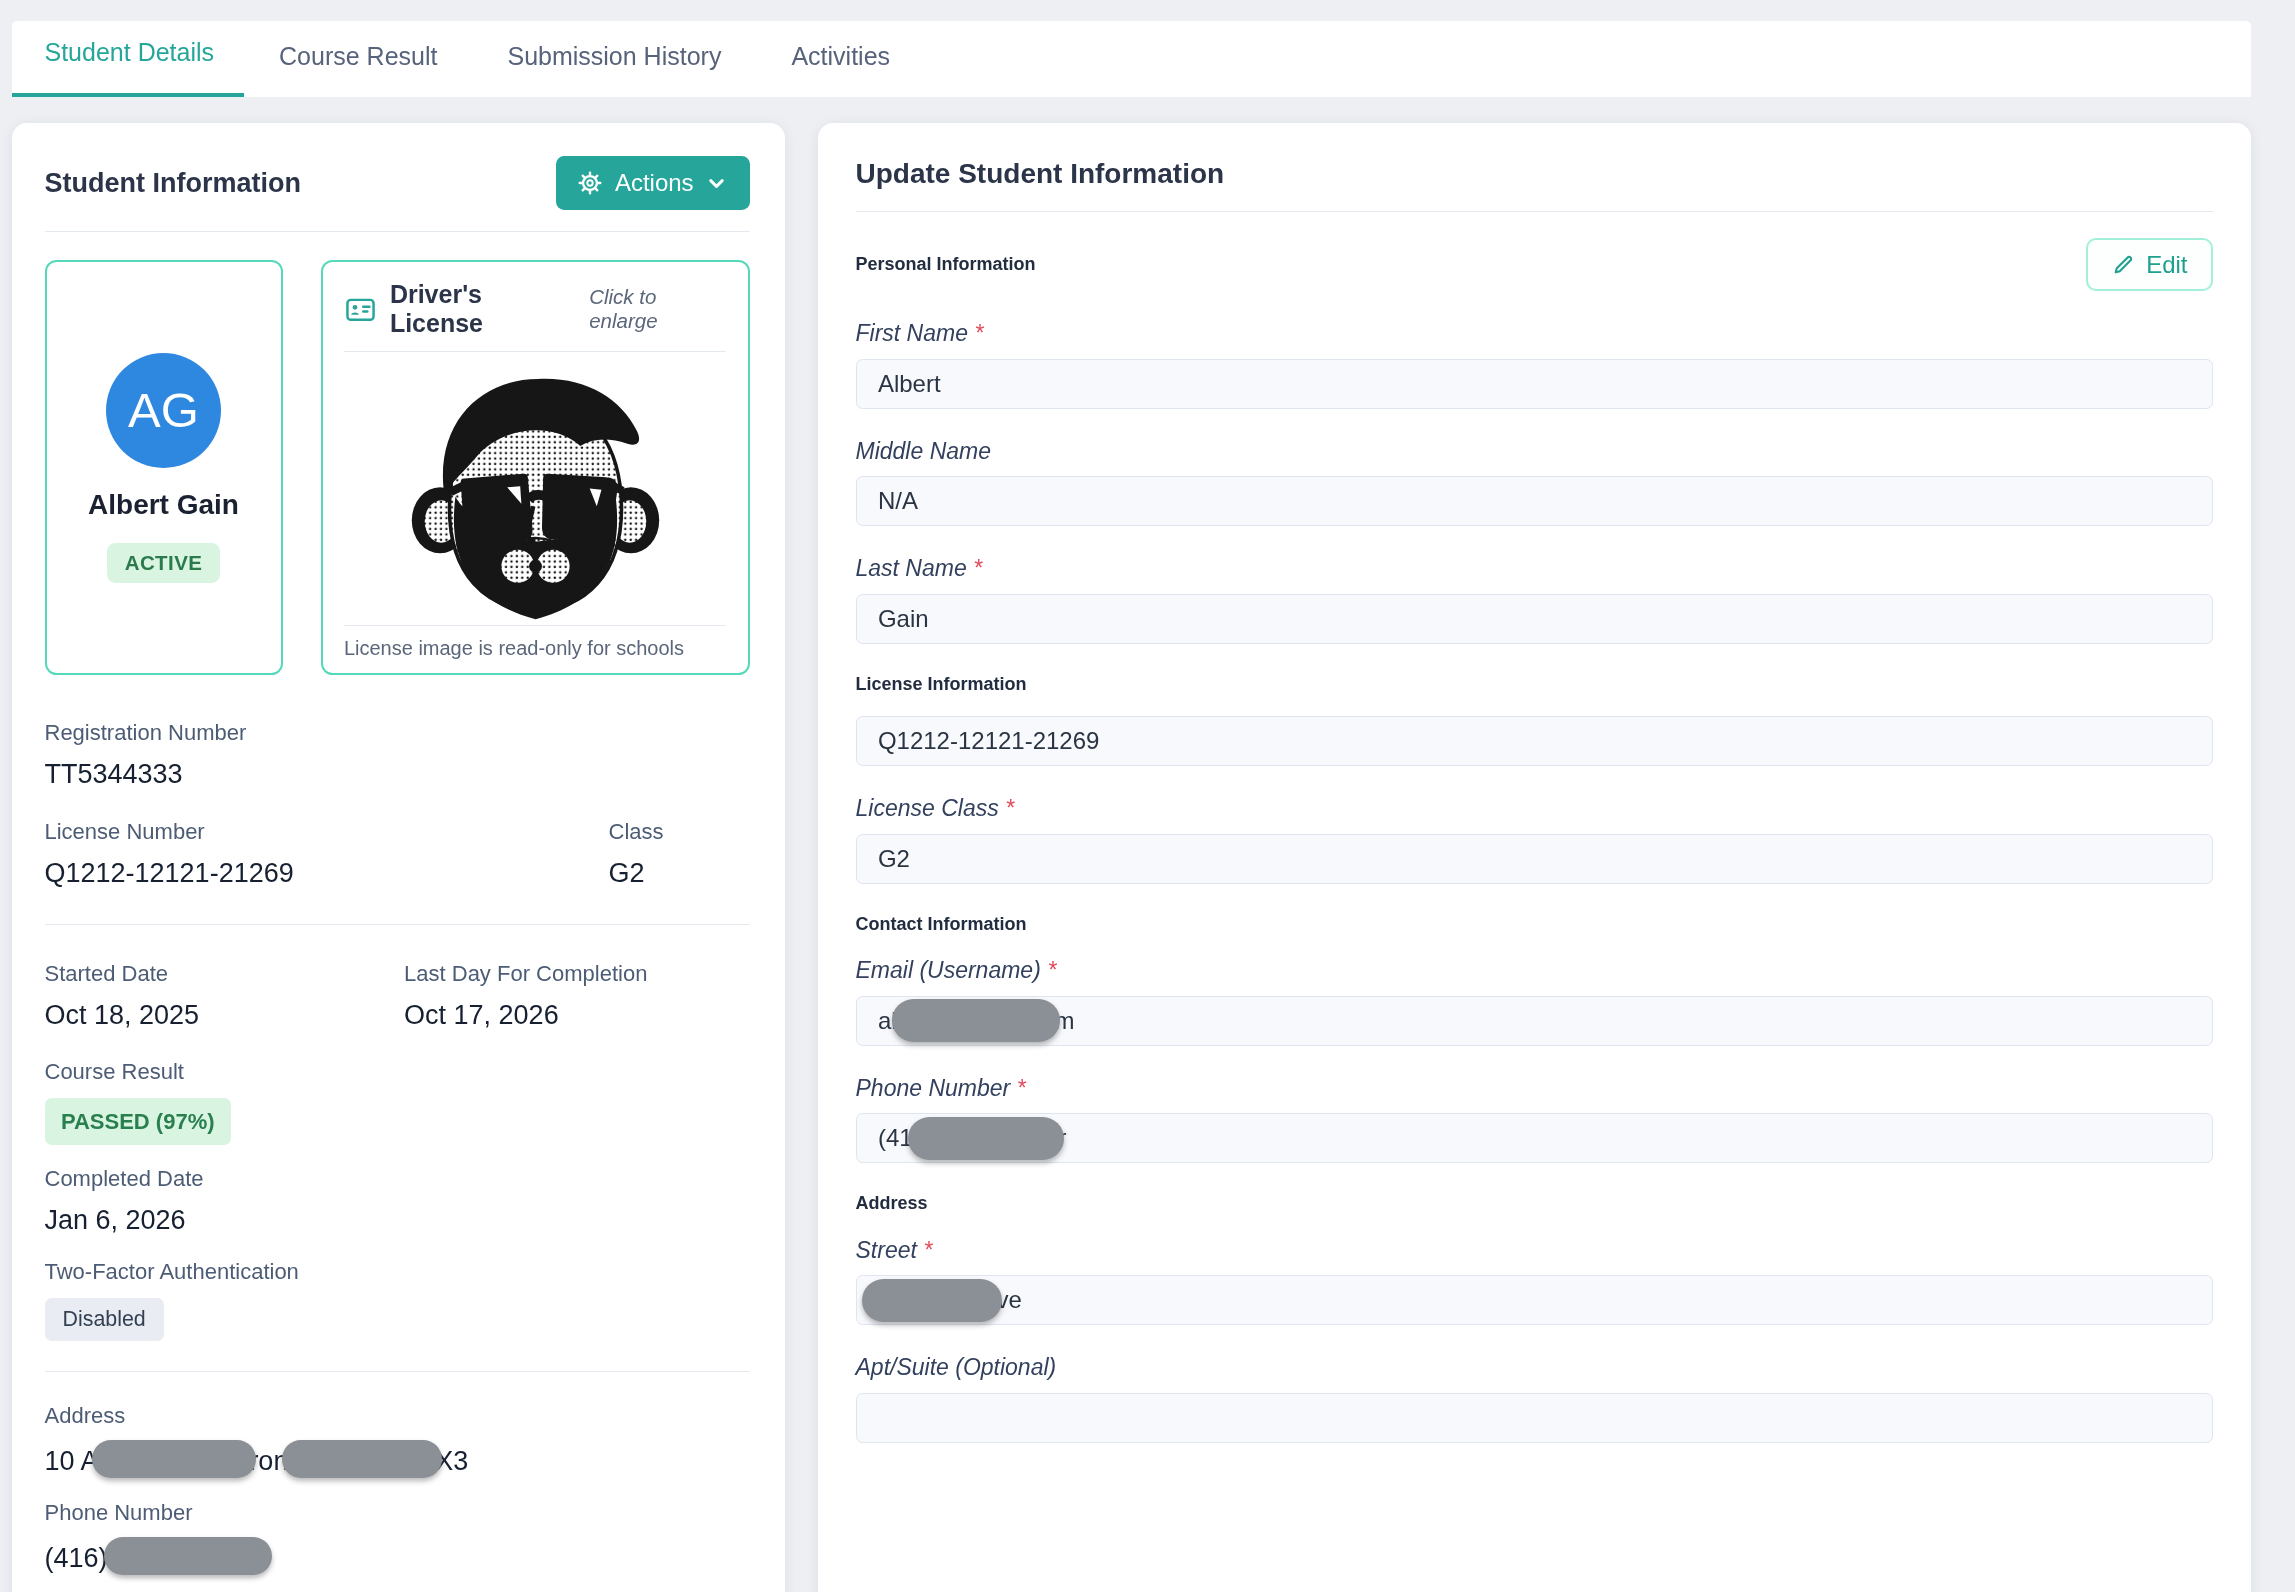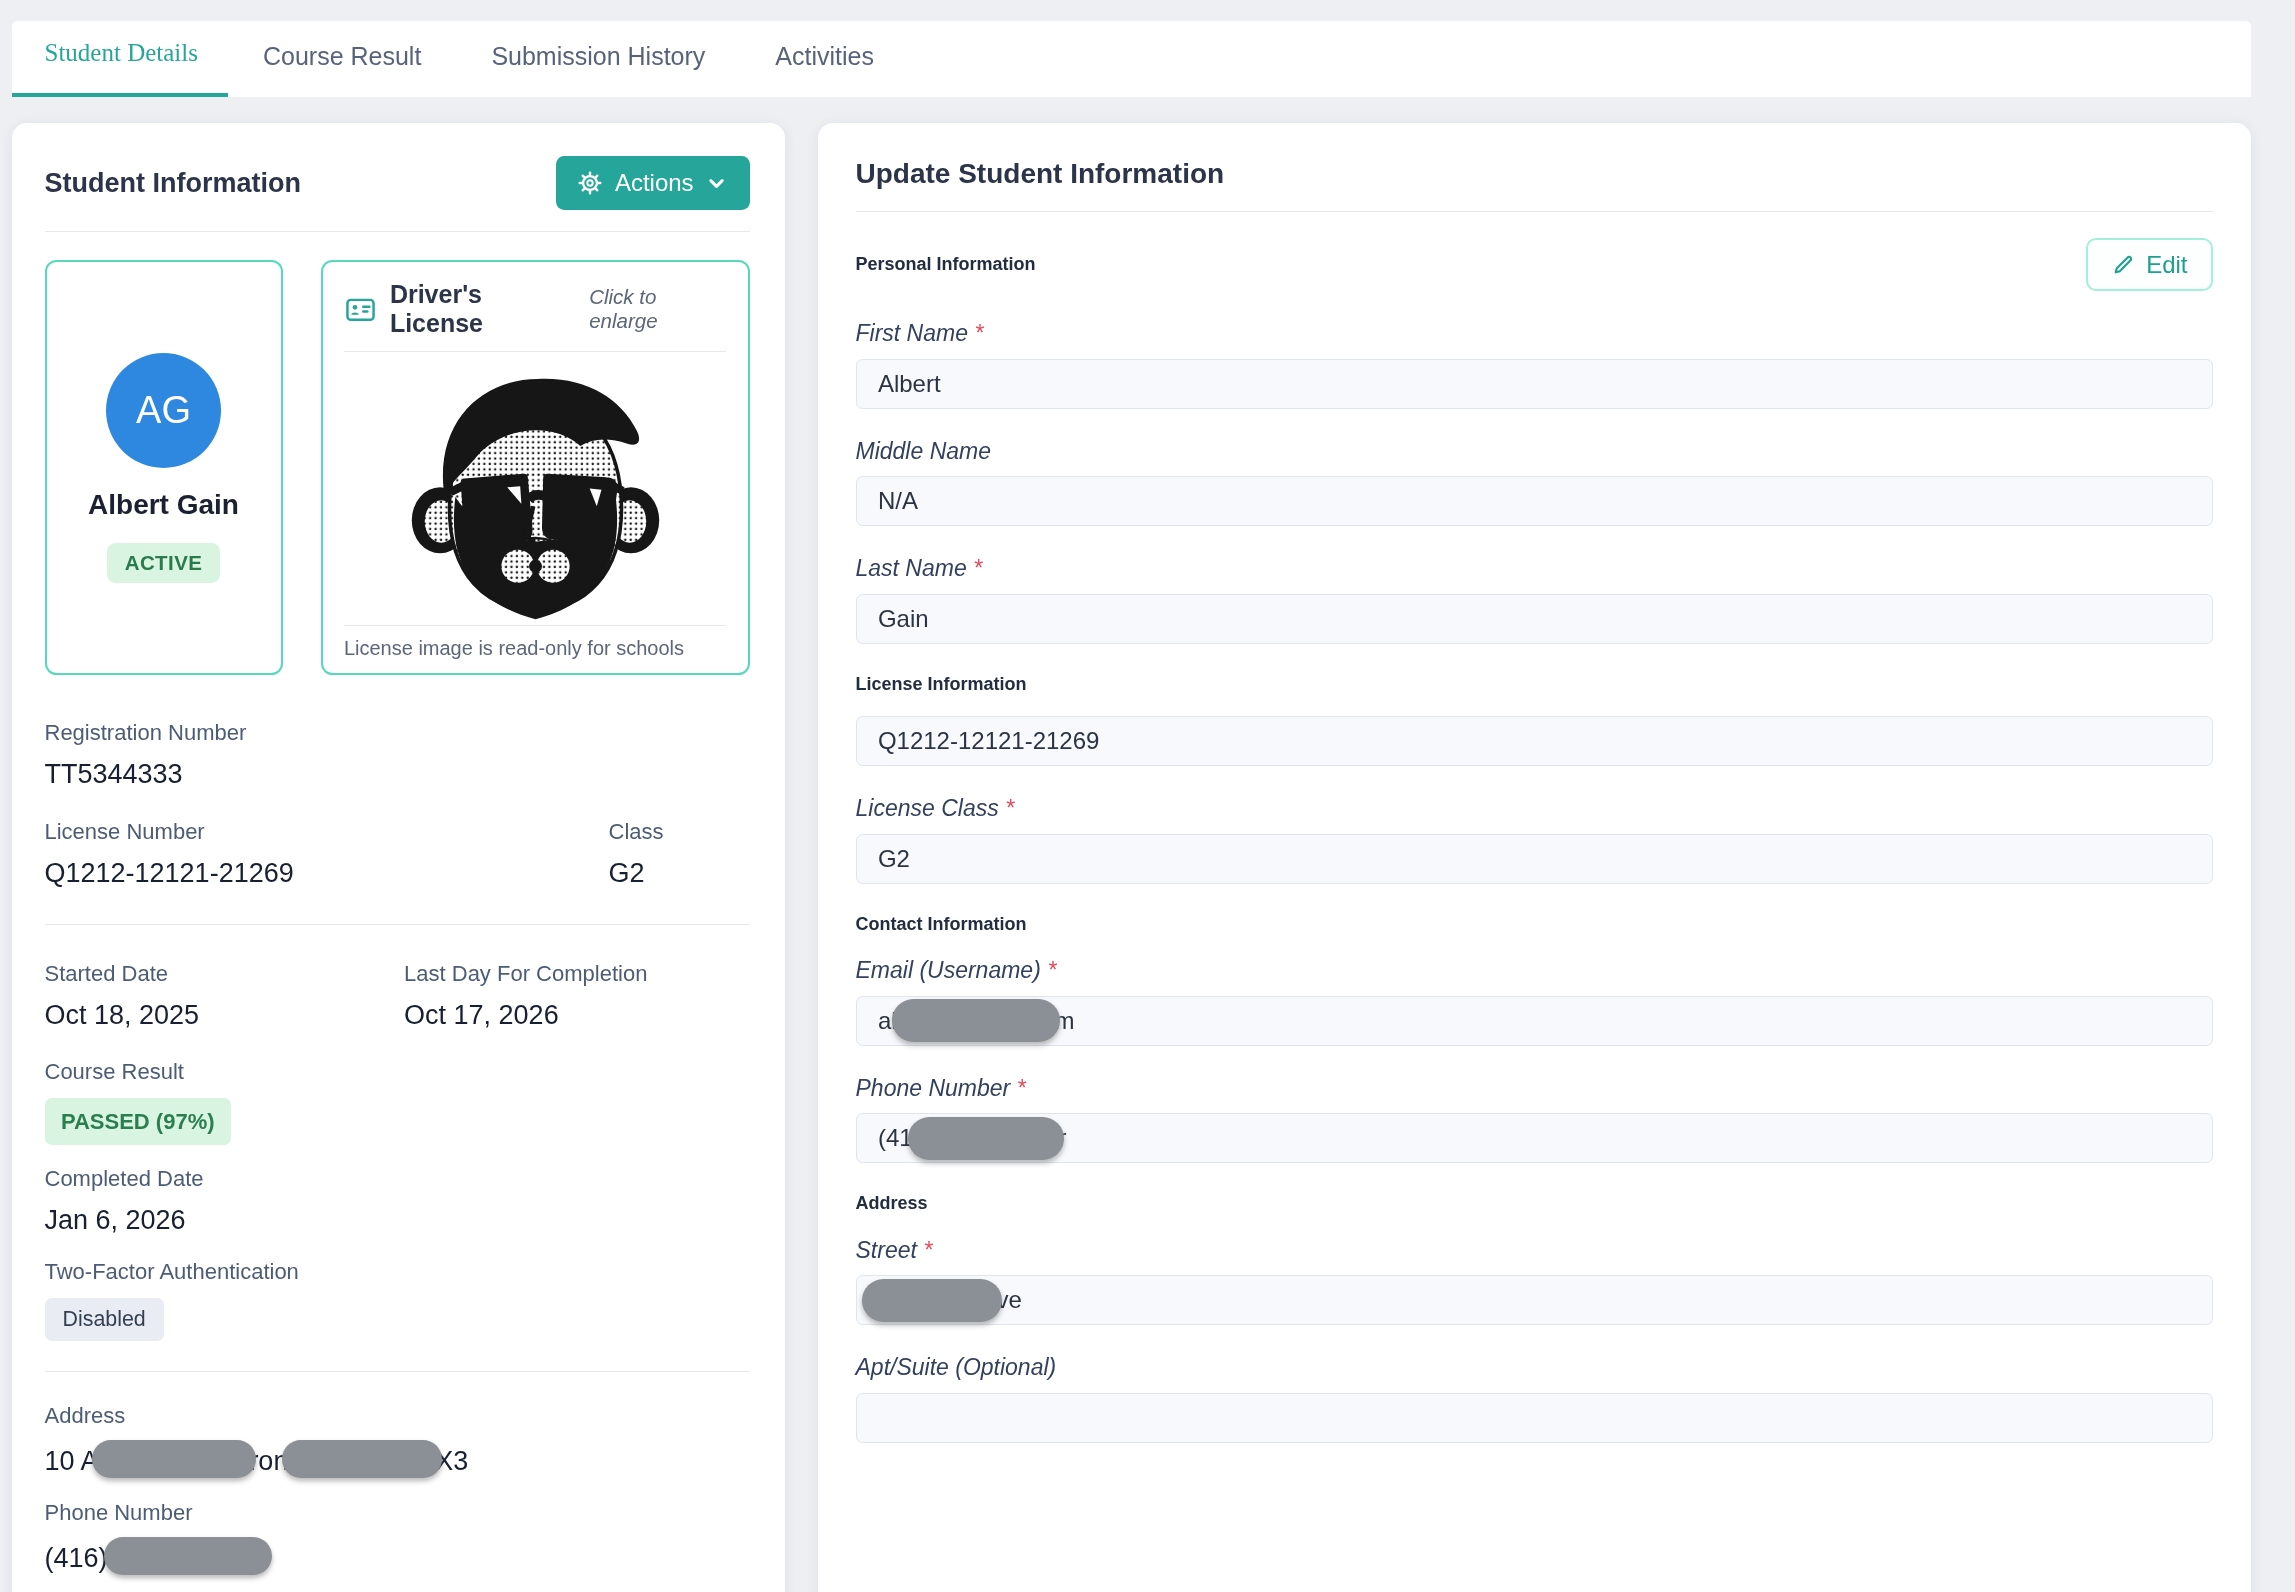--- a/index.html
+++ b/index.html
@@ -7,21 +7,21 @@
   body { font-family:"Liberation Sans","DejaVu Sans",sans-serif; }
   .page { position:relative; width:2295px; height:1592px; overflow:hidden;
           background:#edeff3; }
 
   
   .tabbar { position:absolute; left:11.5px; top:20.5px; width:2239px; height:76px;
             background:#ffffff; display:flex; align-items:stretch;
             border-radius:5px 5px 0 0; }
   .tab { display:flex; align-items:center; padding:0 35px; font-size:25px;
          color:#57637b; cursor:pointer; border-bottom:4.1px solid transparent; }
-  .tab.first { padding:0 30px 8px 33px;font-family:Liberation Serif, serif; }
+  .tab.first { padding:0 30px 8px 33px; }
   .tab.active { color:#26a69a; border-bottom-color:#26a69a; font-weight:500; }
 
   
   .content { position:absolute; left:11.5px; top:123px; display:flex; gap:33px; }
   .card { background:#fff; border-radius:15px;
           box-shadow:0 2.5px 13px rgba(20,35,60,.08); }
   .card.left  { width:773px;  min-height:1807px; padding:33px 35px 0 33px; }
   .card.right { width:1433px; min-height:1807px; padding:35px 38px 0 38px; }
 
   .card-header { display:flex; justify-content:space-between; align-items:center; }
@@ -33,21 +33,21 @@
                  color:#fff; border:none; border-radius:8.2px; height:54px;
                  padding:0 21.4px; font-size:24px; cursor:pointer;
                  font-family:inherit; }
 
   
   .subrow { display:flex; gap:38px; margin-top:28px; height:415px; }
   .subcard { border:2.5px solid #56d9ba; border-radius:11.5px; background:#fff; }
   .subcard.avatar-card { width:238px; display:flex; flex-direction:column;
                          align-items:center; justify-content:center; gap:21.4px; }
   .avatar-circle { width:115px; height:115px; border-radius:50%;
-                   background:#2f88e0; color:#fff; font-size:38px;
+                   background:#2f88e0; color:#fff; font-size:49px;
                    display:flex; align-items:center; justify-content:center; }
   .student-name { font-size:28px; font-weight:700; color:#1a2232; }
   .badge-active { background:#d9f5e2; color:#2b7a4b; font-weight:700;
                   font-size:20.5px; padding:8.2px 18px; border-radius:8.2px;
                   letter-spacing:0.4px; }
   .subcard.license-card { flex:1; display:flex; flex-direction:column;
                           padding:18px 21.4px 13px; cursor:pointer; }
   .lic-head { display:flex; align-items:center; gap:13px; }
   .lic-title { font-size:25px; font-weight:600; color:#2b3448; }
   .lic-hint { margin-left:auto; font-size:20.5px; font-style:italic; color:#5a6679; }

